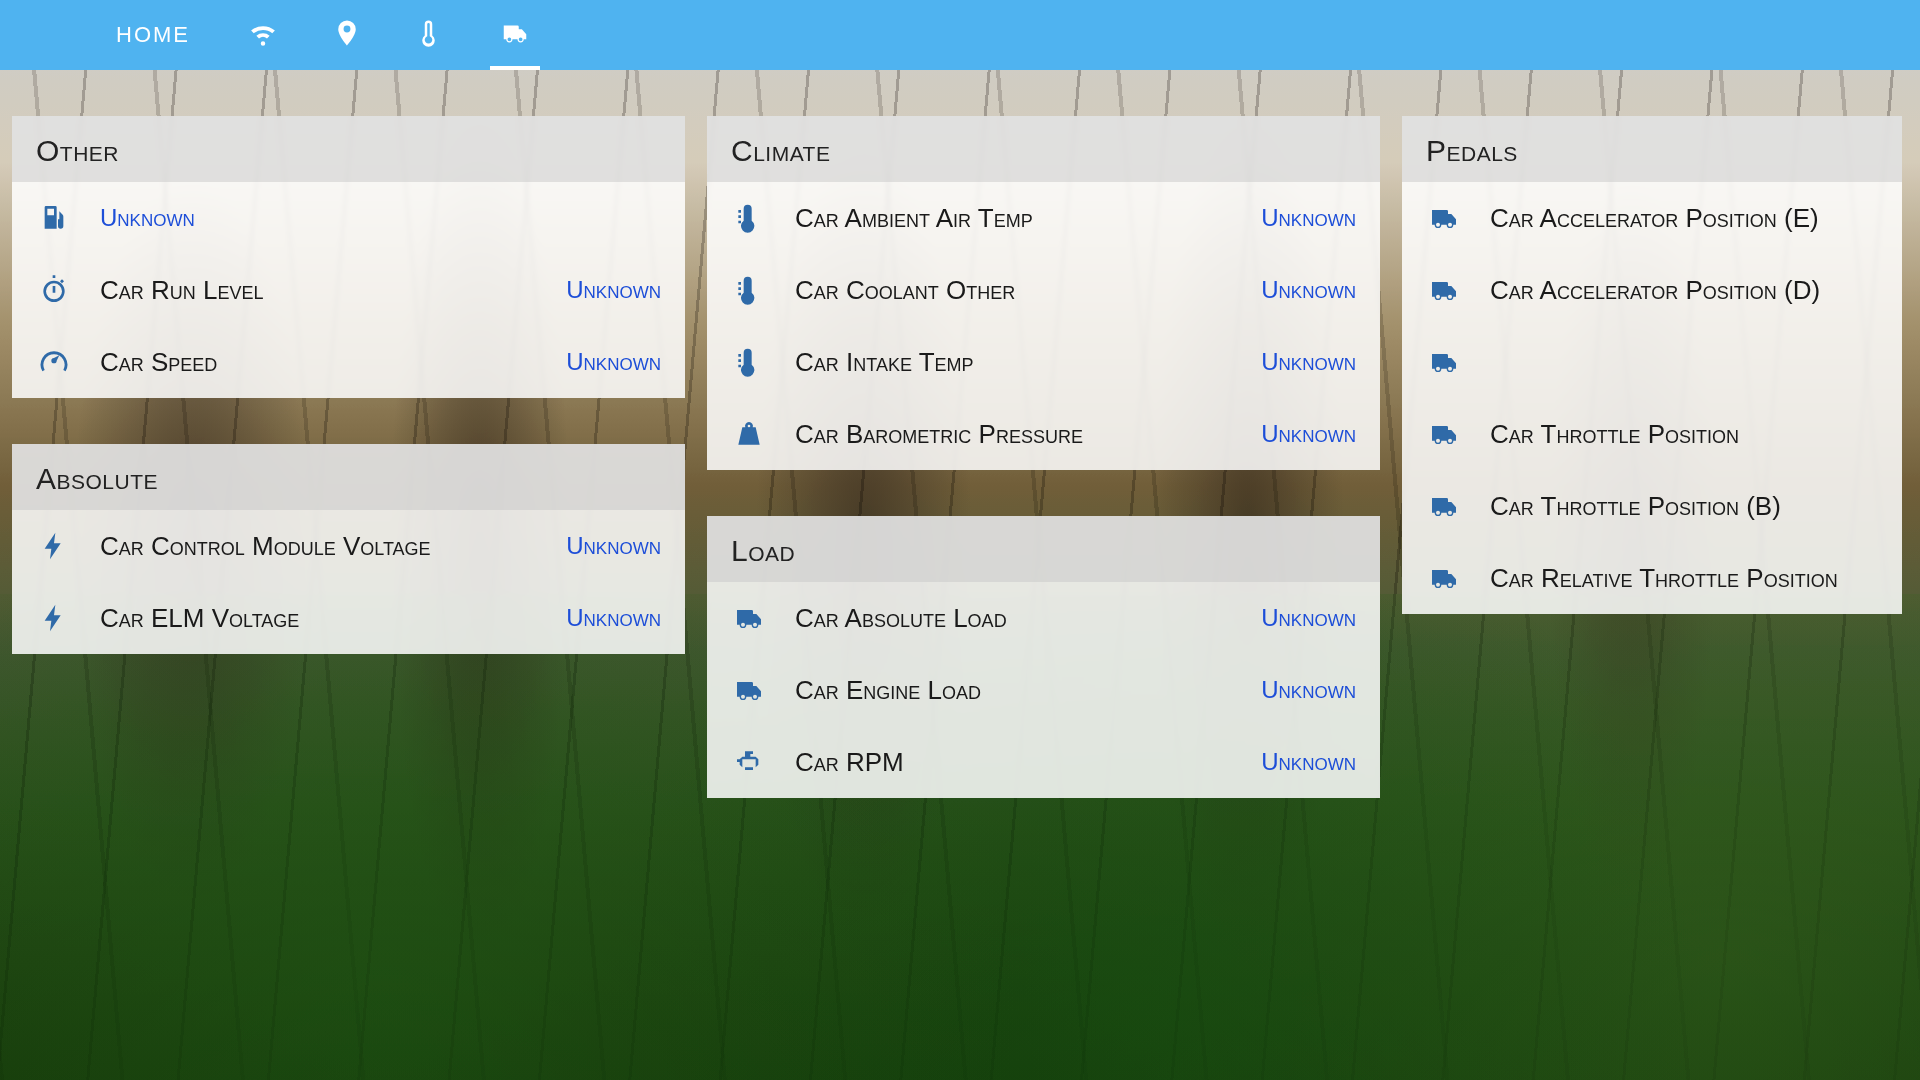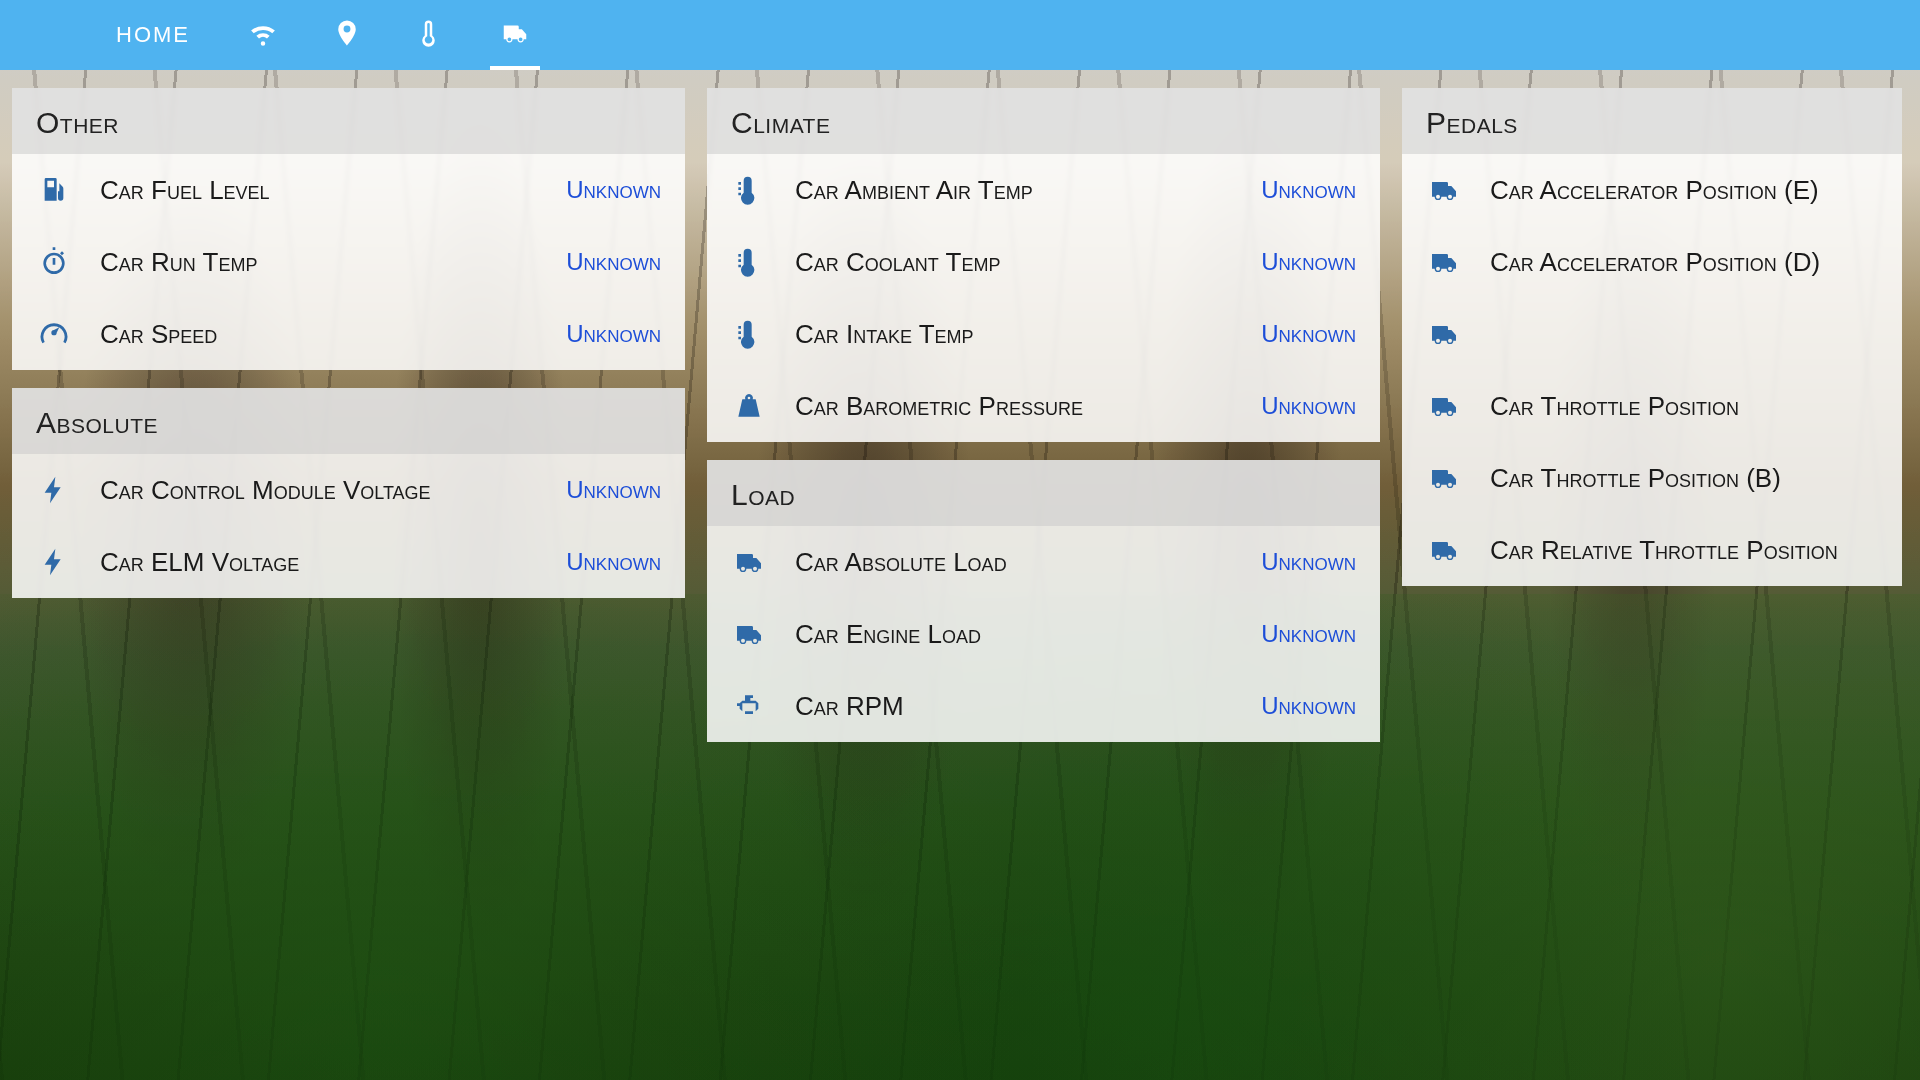--- a/index.html
+++ b/index.html
@@ -77,20 +77,21 @@
     gap: 22px;
     padding: 18px 12px 0 12px;
     align-items: flex-start;
   }
   .col { flex: 0 0 673px; display:flex; flex-direction:column; gap:18px; }
   .col.last { flex: 0 0 500px; }
 
   .card {
     background: rgba(255,255,255,0.86);
     backdrop-filter: blur(2px);
+    margin-top: 28px;
   }
   .card-header {
     background: rgba(200,200,200,0.5);
     padding: 18px 24px 14px 24px;
     font-variant: small-caps;
     font-size: 30px;
     color: #222;
     letter-spacing: 0.5px;
   }
   .row {
@@ -163,30 +164,29 @@
 
   <div class="col">
     <div class="card">
       <div class="card-header">Other</div>
       <div class="row">
         <span class="ricon">
             <svg viewBox="0 0 24 24">
               <path d="M6 3h7a1 1 0 0 1 1 1v16H5V4a1 1 0 0 1 1-1zm1 2v5h5V5H7zm9 2 2.5 2.5a2 2 0 0 1 .5 1.3V18a2 2 0 0 1-4 0v-5h1V7z"></path>
             </svg>
           </span>
-        <span class="label">Car Fuel Level</span>
         <span class="value">Unknown</span>
       </div>
       <div class="row">
         <span class="ricon">
             <svg viewBox="0 0 24 24">
               <path d="M11 1h2v2h-2zM12 5a8 8 0 1 0 8 8 8 8 0 0 0-8-8zm0 14a6 6 0 1 1 6-6 6 6 0 0 1-6 6zm1-10v5h-2V9zM18 4l1.5 1.5L18 7l-1.5-1.5z"></path>
             </svg>
           </span>
-        <span class="label">Car Run Temp</span>
+        <span class="label">Car Run Level</span>
         <span class="value">Unknown</span>
       </div>
       <div class="row">
         <span class="ricon">
             <svg viewBox="0 0 24 24">
               <path d="M12 4a10 10 0 0 0-8.7 15l1.7-1A8 8 0 1 1 19 18l1.7 1A10 10 0 0 0 12 4zm0 5 4-2-2 4a2 2 0 1 1-2-2z"></path>
             </svg>
           </span>
         <span class="label">Car Speed</span>
         <span class="value">Unknown</span>
@@ -227,21 +227,21 @@
           </span>
         <span class="label">Car Ambient Air Temp</span>
         <span class="value">Unknown</span>
       </div>
       <div class="row">
         <span class="ricon">
             <svg viewBox="0 0 24 24">
               <path d="M14 14V5a3 3 0 0 0-6 0v9a5 5 0 1 0 6 0zM4 6h2v2H4zm0 4h2v2H4zm0 4h2v2H4z"></path>
             </svg>
           </span>
-        <span class="label">Car Coolant Temp</span>
+        <span class="label">Car Coolant Other</span>
         <span class="value">Unknown</span>
       </div>
       <div class="row">
         <span class="ricon">
             <svg viewBox="0 0 24 24">
               <path d="M14 14V5a3 3 0 0 0-6 0v9a5 5 0 1 0 6 0zM4 6h2v2H4zm0 4h2v2H4zm0 4h2v2H4z"></path>
             </svg>
           </span>
         <span class="label">Car Intake Temp</span>
         <span class="value">Unknown</span>

